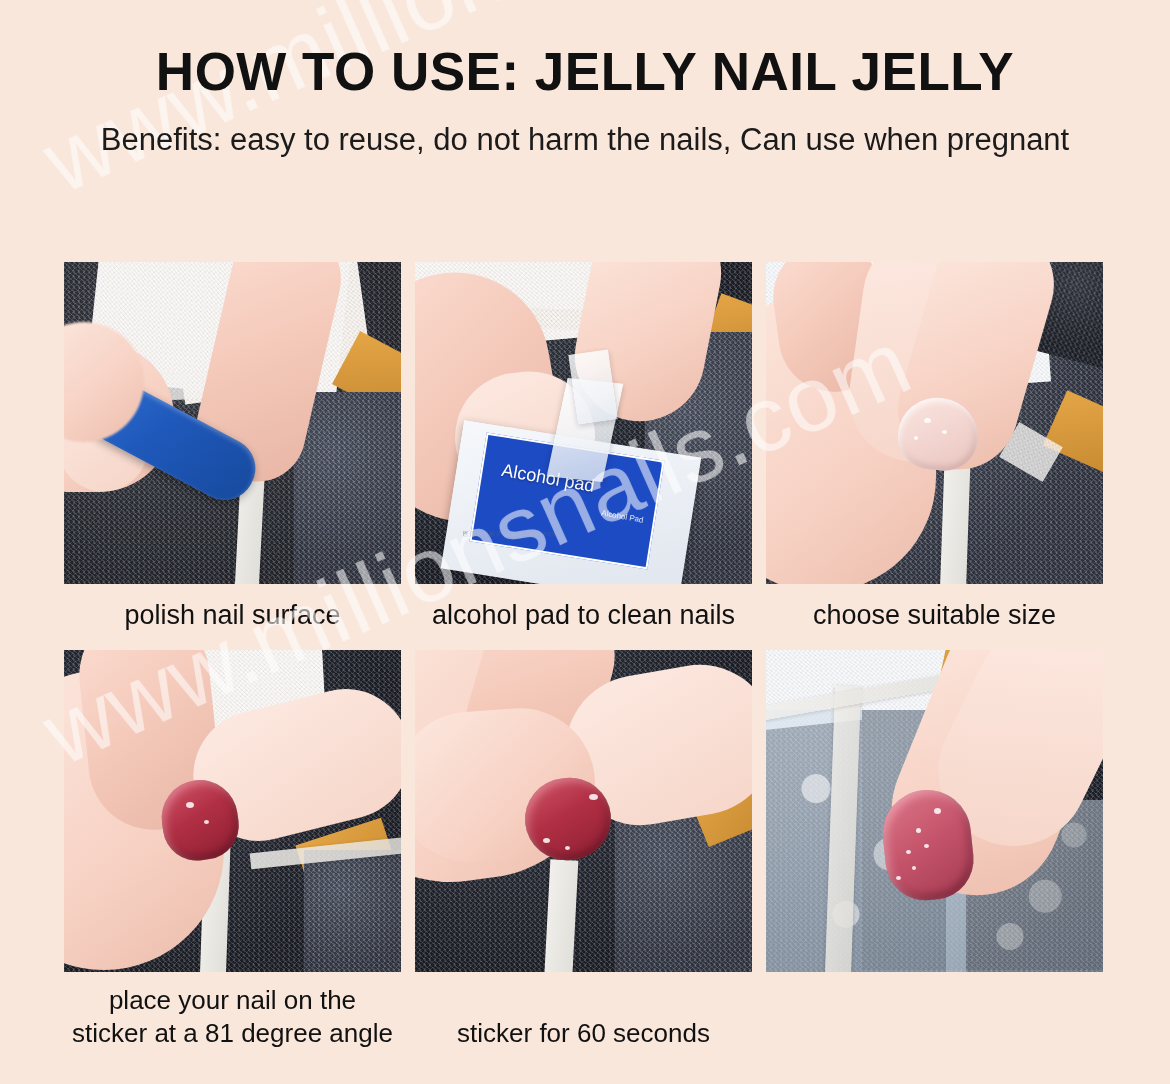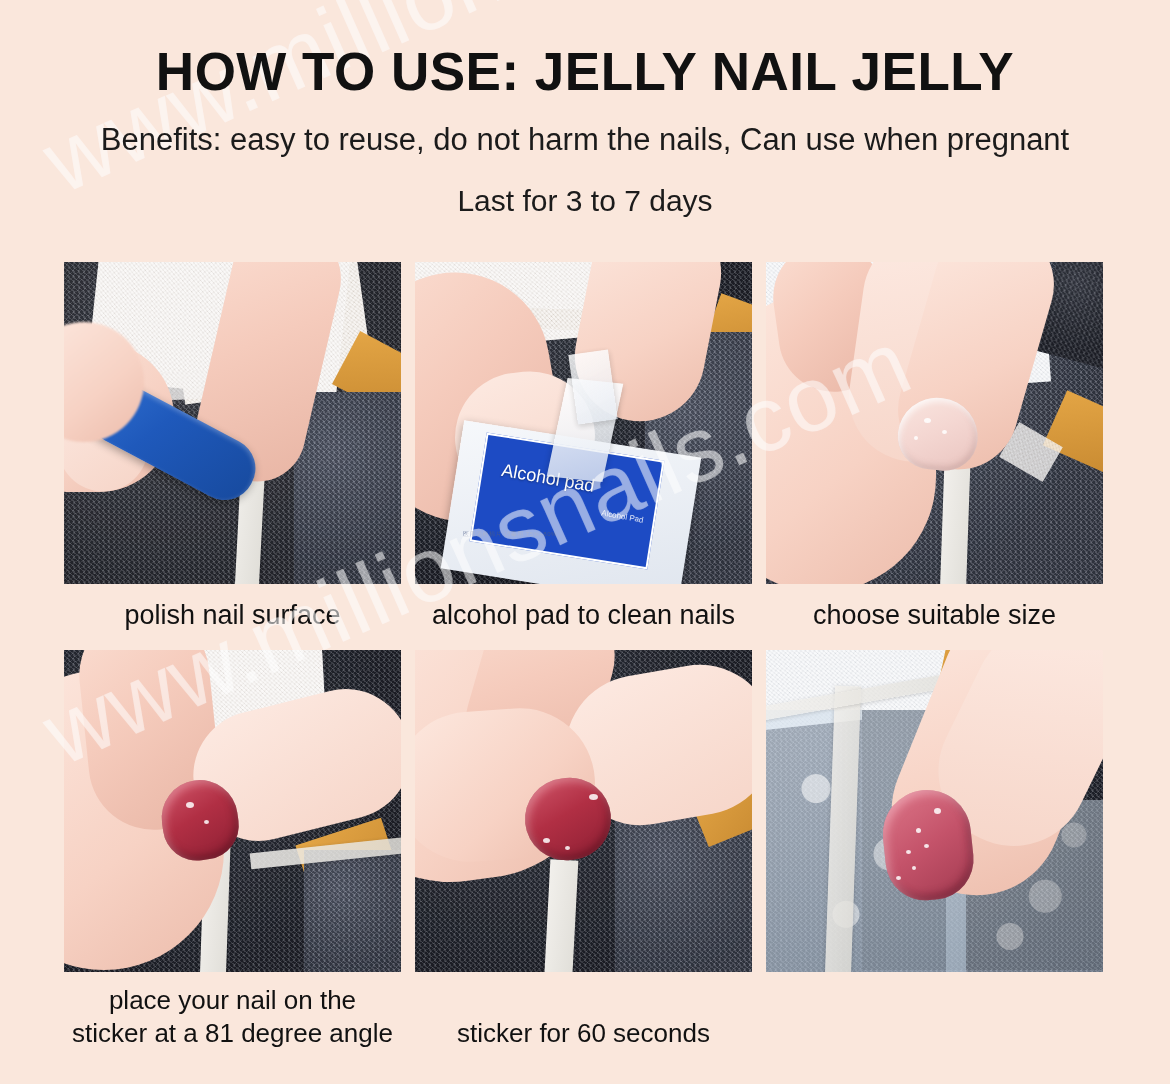--- a/index.html
+++ b/index.html
@@ -231,21 +231,20 @@
   }
 
   .blur-soft { filter: blur(1.1px); }
 </style>
 </head>
 <body>
 
 <div class="header">
   <h1 class="main-title">HOW TO USE: JELLY NAIL JELLY</h1>
   <div class="subtitle-1">Benefits: easy to reuse, do not harm the nails, Can use when pregnant</div>
-  <div class="subtitle-2">Last for 3 to 7 days</div>
 </div>
 
 <div class="steps-grid">
 
   <div class="step-cell">
     <div class="photo">
       <div class="scene">
         <div class="cloth dark" style="left:0;top:0;width:337px;height:322px;"></div>
         <div class="paper warm" style="left:110px;top:-20px;width:190px;height:150px;transform:rotate(-8deg);"></div>
         <div class="paper" style="left:30px;top:-30px;width:250px;height:160px;transform:rotate(6deg);"></div>

